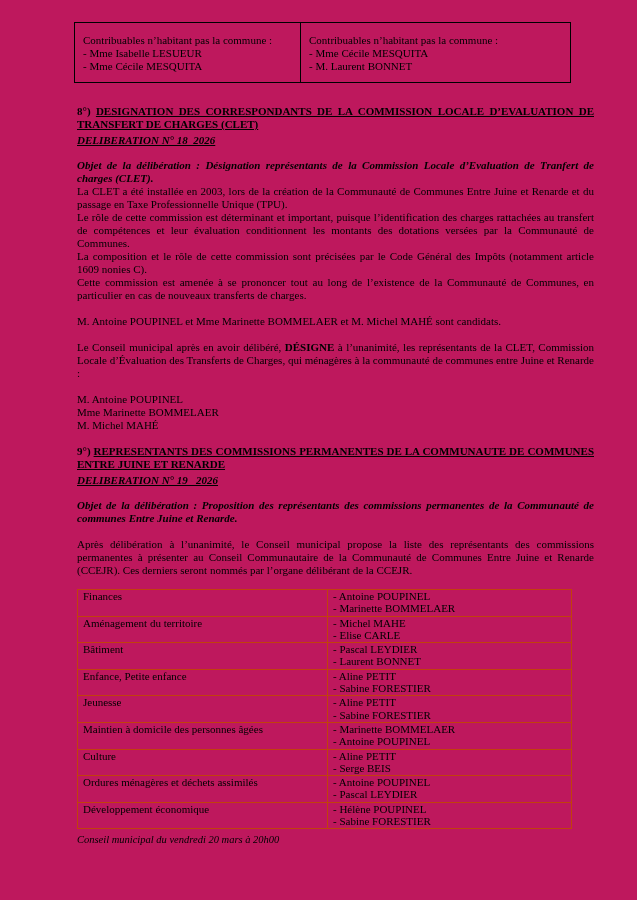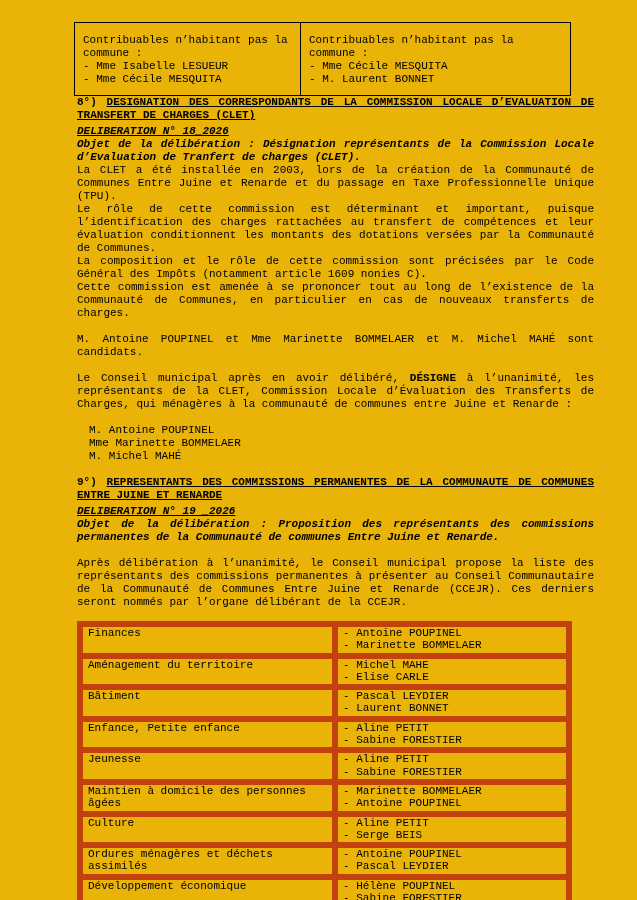--- a/index.html
+++ b/index.html
@@ -1,22 +1,22 @@
 <!DOCTYPE html>
 <html><head>
 <meta charset="utf-8">
 <style>
   html, body { margin: 0; padding: 0; background: #ffffff; }
   .page {
     position: relative;
     width: 637px;
     height: 900px;
-    background: #eab308;
+    background: #be185d;
     color: #000000;
-    font-family: Liberation Mono, monospace;
+    font-family: Liberation Serif, serif;
     font-size: 11px;
     line-height: 13px;
     overflow: hidden;
   }
   .content { padding: 22px 43px 0 77px; width: 517px; box-sizing: content-box; }
 
   
   table.t1 {
     border-collapse: collapse;
     table-layout: fixed;
@@ -24,49 +24,49 @@
     margin-left: -3px;
   }
   table.t1 td {
     border: 1px solid #000;
     vertical-align: top;
     padding: 11px 8px 9px 8px;
   }
   table.t1 td.left { width: 209px; }
 
   
-  .heading { font-weight: bold; }
+  .heading { font-weight: bold; margin-top: 22px; }
   .h-line1 { text-align: justify; text-align-last: justify; }
   .u { text-decoration: underline; }
   .delib {
     text-align: left;
     font-weight: bold;
     font-style: italic;
     text-decoration: underline;
     margin-top: 3px;
   }
-  .objet { font-weight: bold; font-style: italic; text-align: justify; margin-top: 0; }
+  .objet { font-weight: bold; font-style: italic; text-align: justify; margin-top: 12px; }
 
   .paras { }
   p.para { margin: 0; text-align: justify; }
   .block { margin-top: 13px; text-align: justify; }
-  .names { margin-top: 13px; margin-left: 12px; }
+  .names { margin-top: 13px; }
   .names div { margin: 0; }
   .bold { font-weight: bold; }
   .heading9 { margin-top: 13px; }
 
   
   table.t2 {
     border-collapse: collapse;
     table-layout: fixed;
     width: 495px;
     margin-top: 12px;
   }
   table.t2 td {
-    border: 6px solid #c2410c;
+    border: 1px solid #c2410c;
     vertical-align: top;
     padding: 0 5px 1px 5px;
     line-height: 12.3px;
   }
   table.t2 td.c1 { width: 239px; }
 
   
   .footer-note { font-style: italic; font-size: 10.5px; margin-top: 4px; }
 </style>
 </head>

